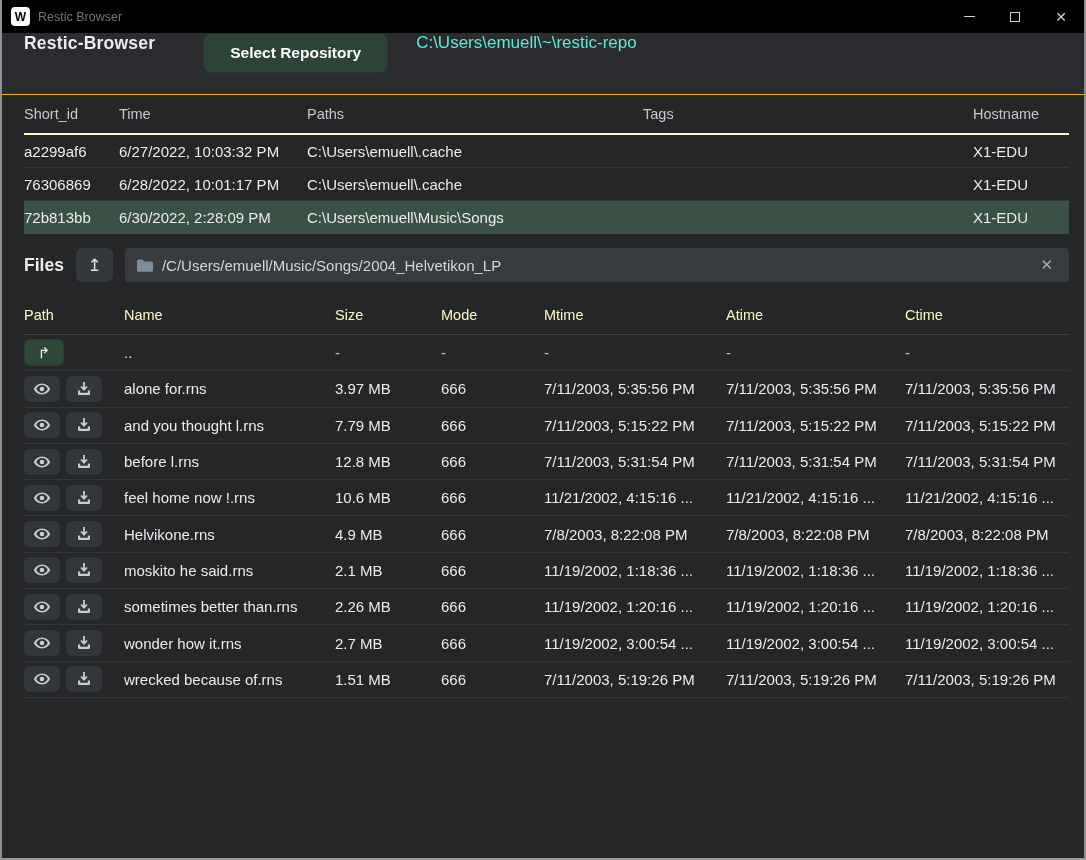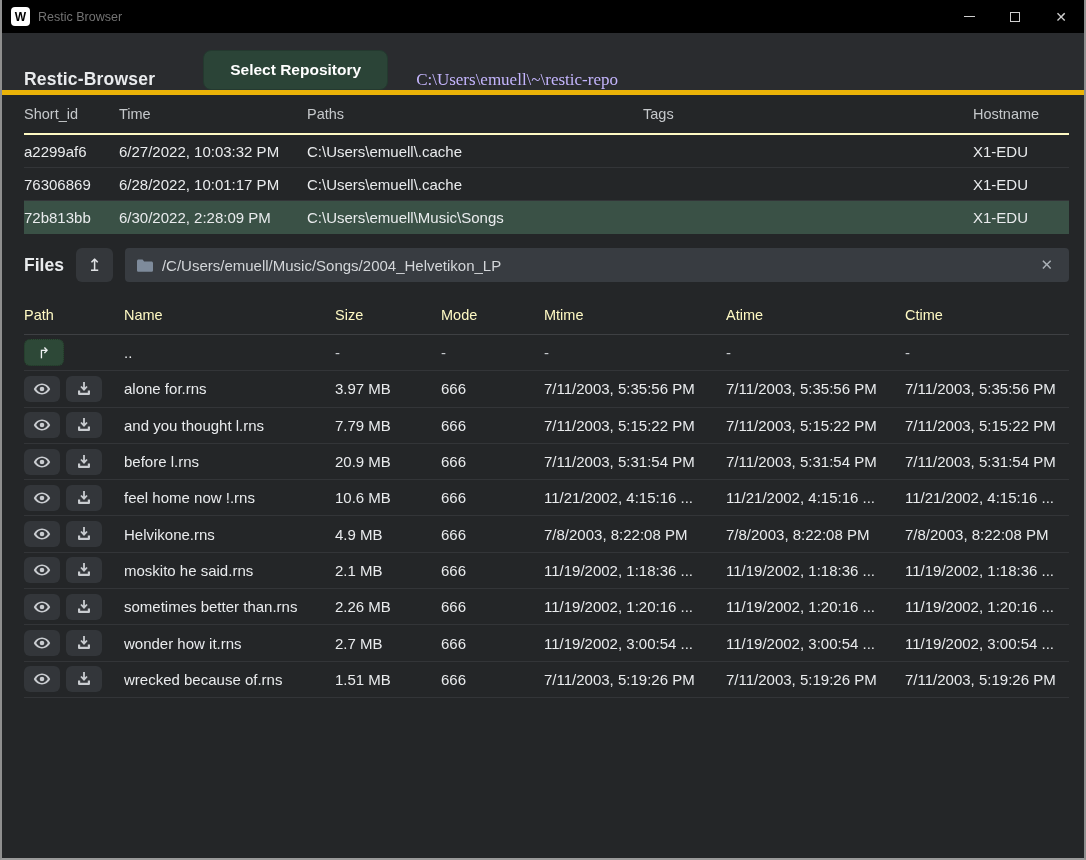--- a/index.html
+++ b/index.html
@@ -31,31 +31,31 @@
     width:46px; height:100%; display:flex; align-items:center; justify-content:center;
     color:#cfcfcf; font-size:13px; cursor:default;
   }
   .winbtn .min-glyph { display:block; width:11px; height:1px; background:#cfcfcf; }
   .winbtn .max-glyph { display:block; width:10px; height:10px; border:1px solid #cfcfcf; }
   .winbtn.close { font-size:14px; }
 
   
   .appheader {
     height:62px; background:#2a2c2f; flex:0 0 auto;
-    display:flex; align-items:flex-end; padding:0 22px;
-    border-bottom:5px solid #eab308;
+    display:flex; align-items:flex-start; padding:0 22px;
+    border-bottom:1px solid #eab308;
   }
   .app-title { font-size:17.5px; font-weight:bold; letter-spacing:.2px; }
   .select-repo-btn {
     margin-left:48px; background:#2b4437; color:#fff;
     border:1px solid #24392f; border-radius:8px;
     font-family:inherit; font-size:15.5px; font-weight:bold;
     padding:10px 26px; cursor:pointer;
   }
-  .repo-path { margin-left:28px; font-size:17px; color:#c4b5fd;font-family:Liberation Serif, serif; }
+  .repo-path { margin-left:28px; font-size:17px; color:#5eead4; }
 
   
   .section-title-row { padding:17px 22px 14px 22px; }
   .section-title { font-size:17.5px; font-weight:bold; }
 
   .table-wrap { padding:0 15px 0 22px; }
 
   .snap-head, .snap-row {
     display:grid;
     grid-template-columns:95px 188px 336px 330px 1fr;
@@ -282,21 +282,21 @@
       <button class="icon-btn">
         <span>
           <svg width="14" height="14" viewBox="0 0 14 14">
                   <path d="M7 0v7M4 4.5L7 7.7 10 4.5" stroke="#c9ccd0" stroke-width="1.8" fill="none"></path>
                   <path d="M1 8.5v3.2c0 .7.6 1.3 1.3 1.3h9.4c.7 0 1.3-.6 1.3-1.3V8.5h-2.2v2.3H3.2V8.5H1z" fill="#c9ccd0"></path>
                 </svg>
         </span>
       </button>
     </div>
     <div class="cell">before l.rns</div>
-    <div class="cell">20.9 MB</div>
+    <div class="cell">12.8 MB</div>
     <div class="cell">666</div>
     <div class="cell">7/11/2003, 5:31:54 PM</div>
     <div class="cell">7/11/2003, 5:31:54 PM</div>
     <div class="cell">7/11/2003, 5:31:54 PM</div>
   </div>
 
   <div class="files-row">
     <div class="cell row-actions">
       <button class="icon-btn">
         <span>

